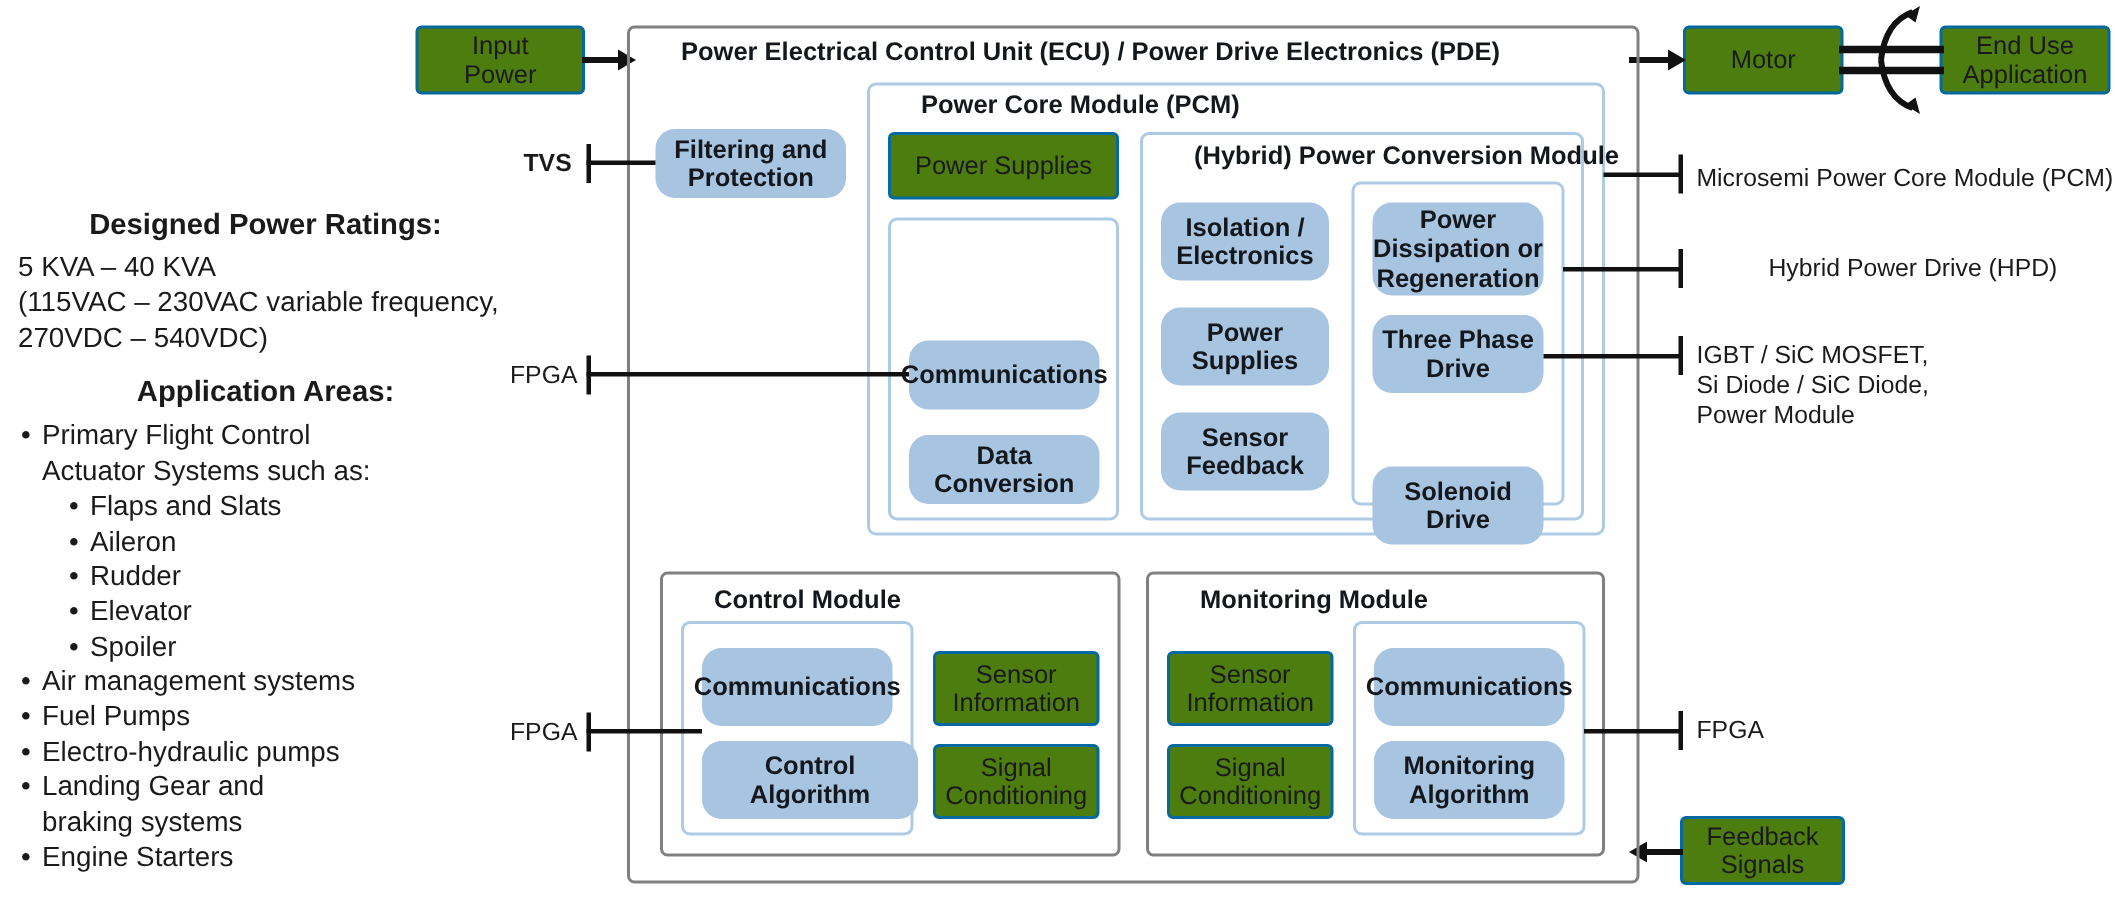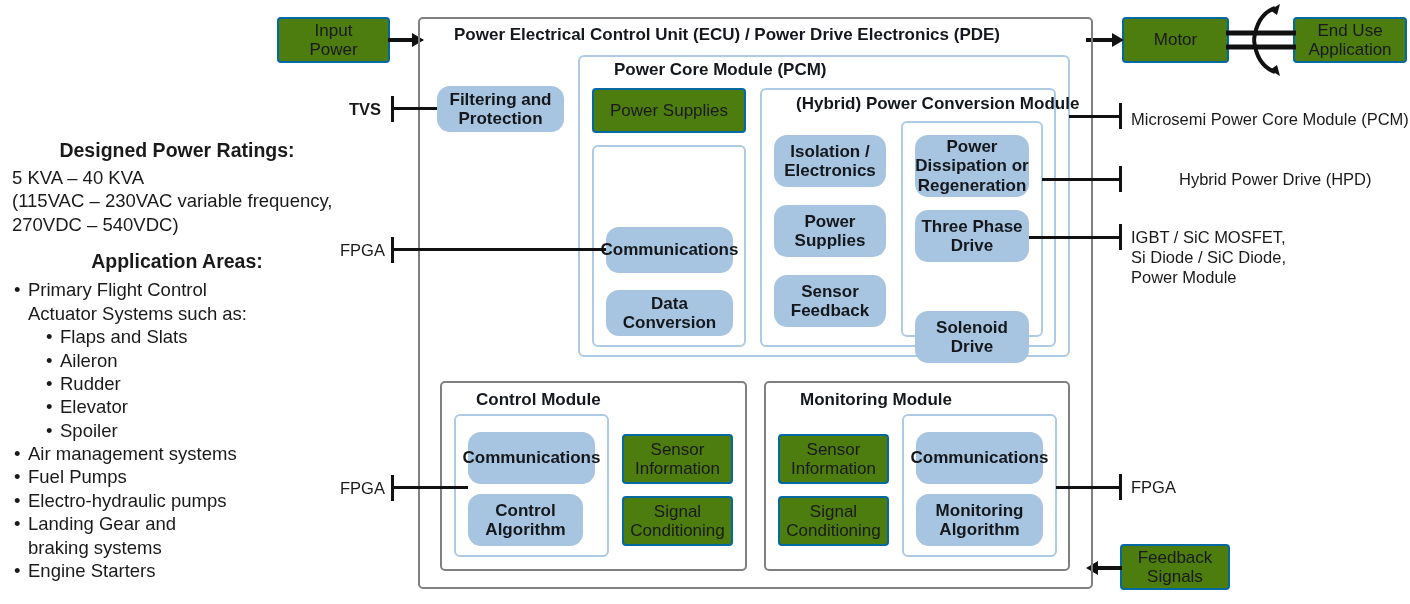--- a/index.html
+++ b/index.html
@@ -175,21 +175,21 @@
 Drive</span>
   </div>
 
   <div class="abs frame-gray" style="left:440px;top:381px;width:307px;height:190px;"></div>
   <div class="frame-title" style="left:440px;top:390px;width:307px;">Control Module</div>
 
   <div class="abs frame-blue" style="left:454px;top:414px;width:155px;height:143px;"></div>
   <div class="abs bbox" style="left:468px;top:432px;width:127px;height:52px;">
     <span style="white-space:pre-line">Communications</span>
   </div>
-  <div class="abs bbox" style="left:468px;top:494px;width:115px;height:52px;">
+  <div class="abs bbox" style="left:468px;top:494px;width:144px;height:52px;">
     <span style="white-space:pre-line">Control
 Algorithm</span>
   </div>
 
   <div class="abs wbox" style="left:622px;top:434px;width:111px;height:50px;">
     <span style="white-space:pre-line">Sensor
 Information</span>
   </div>
   <div class="abs wbox" style="left:622px;top:496px;width:111px;height:50px;">
     <span style="white-space:pre-line">Signal

